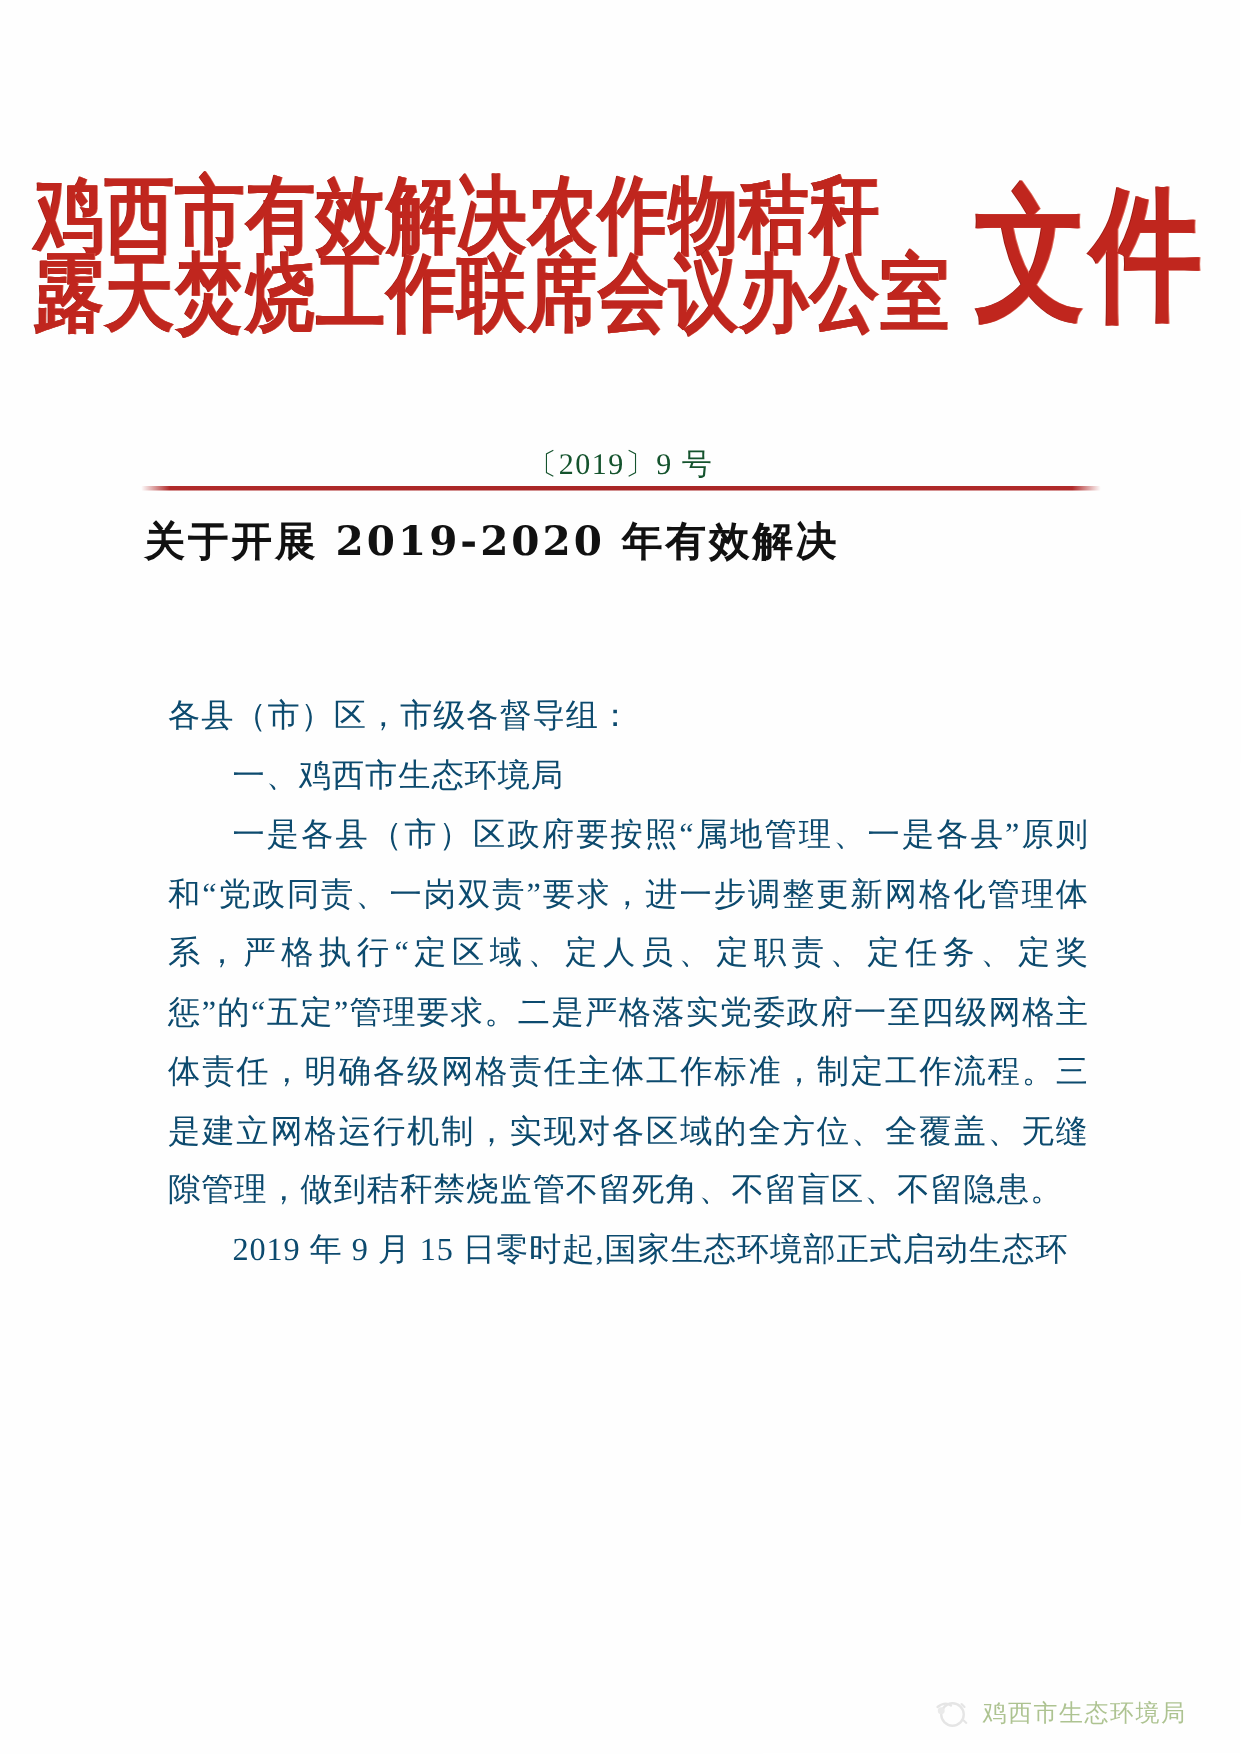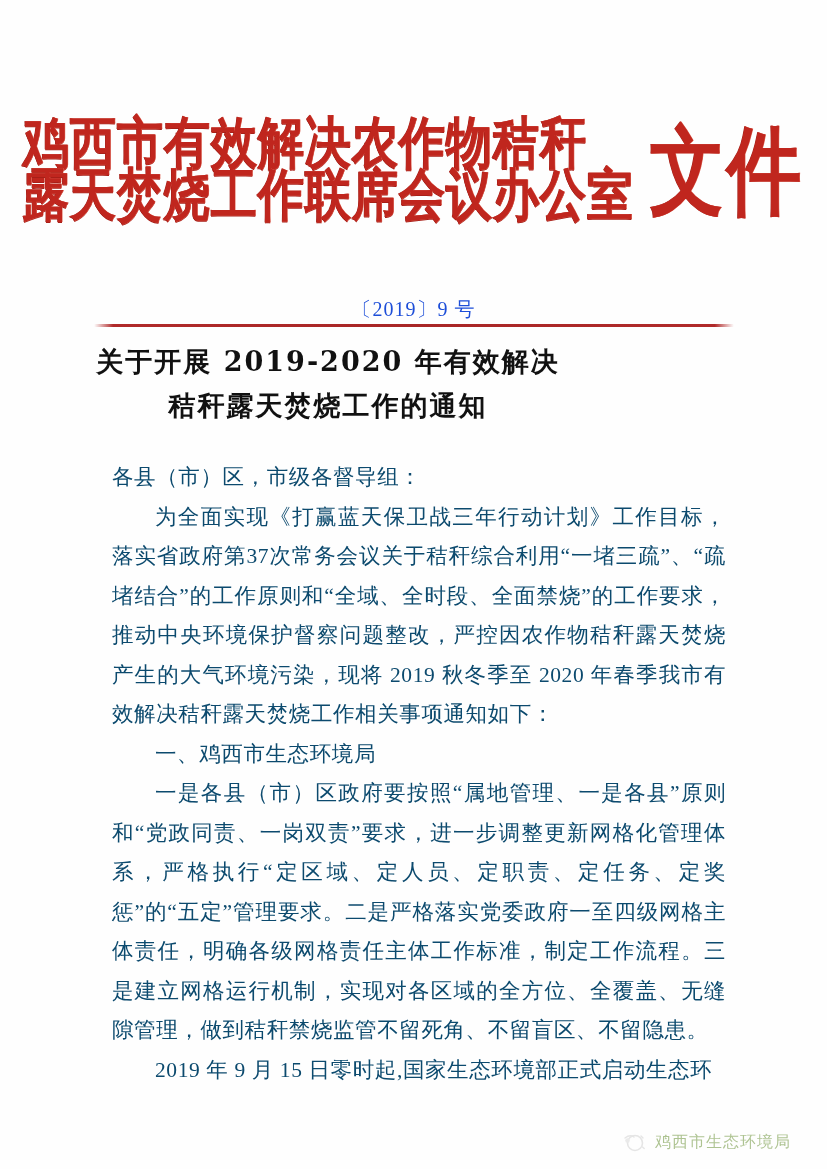--- a/index.html
+++ b/index.html
@@ -83,21 +83,21 @@
   
   .doc-number {
     position: absolute;
     left: 0;
     top: 296px;
     width: 827px;
     text-align: center;
     font-family: "Liberation Serif", "DejaVu Serif", serif;
     font-size: 20px;
     letter-spacing: 1px;
-    color: #1d4ed8;
+    color: #14532d;
   }
 
   
   .red-rule {
     position: absolute;
     left: 94px;
     top: 324px;
     width: 640px;
     height: 3px;
     background: linear-gradient(to right, #ffffff 0%, #b02a2a 3%, #a82626 50%, #b02a2a 97%, #ffffff 100%);
@@ -183,26 +183,24 @@
       <div class="lh-doc-word">文件</div>
     </div>
   </div>
 
   <div class="doc-number">〔2019〕9 号</div>
 
   <div class="red-rule"></div>
 
   <div class="doc-title">
     <div>关于开展 2019-2020 年有效解决</div>
-    <div>秸秆露天焚烧工作的通知</div>
   </div>
 
   <div class="body-text">
     <p class="para no-indent">各县（市）区，市级各督导组：</p>
-    <p class="para">为全面实现《打赢蓝天保卫战三年行动计划》工作目标，落实省政府第37次常务会议关于秸秆综合利用“一堵三疏”、“疏堵结合”的工作原则和“全域、全时段、全面禁烧”的工作要求，推动中央环境保护督察问题整改，严控因农作物秸秆露天焚烧产生的大气环境污染，现将 2019 秋冬季至 2020 年春季我市有效解决秸秆露天焚烧工作相关事项通知如下：</p>
     <p class="para heading">一、鸡西市生态环境局</p>
     <p class="para">一是各县（市）区政府要按照“属地管理、一是各县”原则和“党政同责、一岗双责”要求，进一步调整更新网格化管理体系，严格执行“定区域、定人员、定职责、定任务、定奖惩”的“五定”管理要求。二是严格落实党委政府一至四级网格主体责任，明确各级网格责任主体工作标准，制定工作流程。三是建立网格运行机制，实现对各区域的全方位、全覆盖、无缝隙管理，做到秸秆禁烧监管不留死角、不留盲区、不留隐患。</p>
     <p class="para clipped">2019 年 9 月 15 日零时起,国家生态环境部正式启动生态环</p>
   </div>
 
   <div class="footer-credit">
     <span class="fc-logo">
       <svg width="26" height="22" viewBox="0 0 26 22" xmlns="http://www.w3.org/2000/svg">
         <circle cx="14" cy="12" r="7.5" fill="none" stroke="#c8c8c8" stroke-width="1.6"></circle>
         <path d="M4 7 Q9 3 13 6" fill="none" stroke="#c8c8c8" stroke-width="1.5" stroke-linecap="round"></path>

